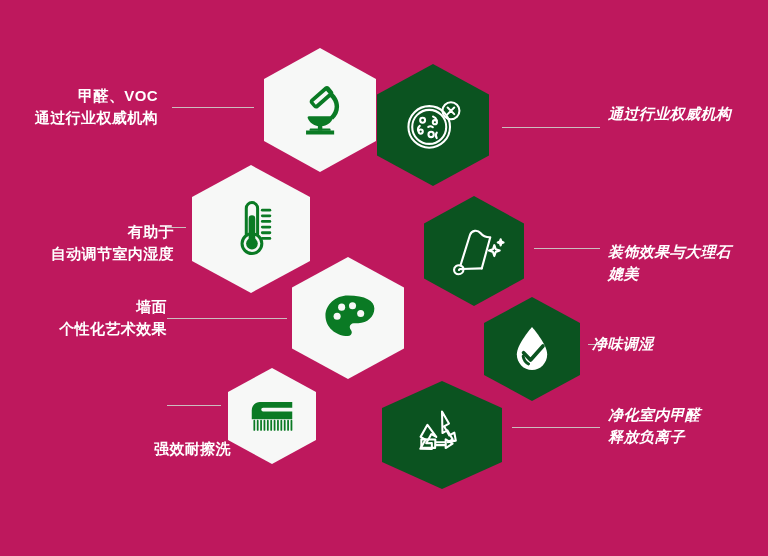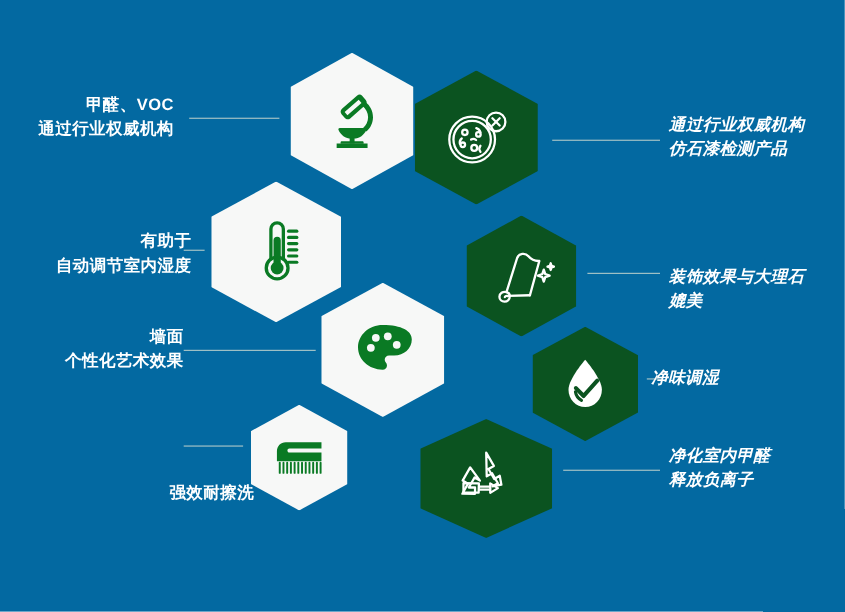--- a/index.html
+++ b/index.html
@@ -50,21 +50,21 @@
     letter-spacing: .4px;
     white-space: nowrap;
   }
   .label.right-align { text-align: right; }
   .label.left-align  { text-align: left; font-style: italic; }
   .label .ln { display: block; }
 </style>
 </head>
 <body>
 
-<div id="infographic" style="background: #0369a1;">
+<div id="infographic" style="background: #be185d;">
 
   <div class="hex light" style="left: 264px; top: 48px; width: 112px; height: 124px; background: rgb(247, 248, 247);">
     <span>
       <svg width="62" height="62" viewBox="0 0 64 64" fill="#0a7a24">
         <path d="M41.5 8.2c-1.2-1.3-3.2-1.4-4.6-.2L22.6 20.6c-1.5 1.3-1.7 3.5-.4 5l3.1 3.6c1.3 1.5 3.5 1.7 5 .4l14.3-12.6c1.4-1.2 1.6-3.3.3-4.7l-3.4-4.1zM38.3 12l2.6 3-13.2 11.6-2.6-3L38.3 12z"></path>
         <path d="M44.6 14.2c4.6 3.5 7.1 8.7 7.1 14.3 0 5.2-2.3 10-6.1 13.4l-3.2-3.3c2.9-2.6 4.7-6.2 4.7-10.1 0-4.2-2-8.1-5.4-10.8l2.9-3.5z"></path>
         <path d="M20.5 38.5h23.8c.9 0 1.5.9 1.2 1.7-1.9 4.9-6.6 8.3-12 8.3h-2.2c-5.4 0-10.1-3.4-12-8.3-.3-.8.3-1.7 1.2-1.7z"></path>
         <path d="M29.8 47.8h4.6v5.3h-4.6z"></path>
         <path d="M17.6 53.1h29v4.2h-29z" rx="1"></path>
         <path d="M22.4 51.1h19.4c.6 0 1.1.5 1.1 1.1v1.2H21.3v-1.2c0-.6.5-1.1 1.1-1.1z"></path>
@@ -186,24 +186,23 @@
   <div class="line" style="left: 167px; top: 405px; width: 54px; background: rgb(207, 219, 208);"></div>
   <div class="line" style="left: 512px; top: 427px; width: 88px; background: rgb(207, 219, 208);"></div>
 
   <div class="label right-align" style="right: 610px; top: 85px; color: rgb(255, 255, 255);">
     <span class="ln">甲醛、VOC</span>
     <span class="ln">通过行业权威机构</span>
   </div>
 
   <div class="label left-align" style="left: 608px; top: 103px; color: rgb(255, 255, 255);">
     <span class="ln">通过行业权威机构</span>
-    <span class="ln">仿石漆检测产品</span>
-  </div>
-
-  <div class="label right-align" style="right: 594px; top: 210px; color: rgb(255, 255, 255); font-family: Liberation Mono, monospace;">
+  </div>
+
+  <div class="label right-align" style="right: 594px; top: 221px; color: rgb(255, 255, 255);">
     <span class="ln">有助于</span>
     <span class="ln">自动调节室内湿度</span>
   </div>
 
   <div class="label left-align" style="left: 608px; top: 241px; color: rgb(255, 255, 255);">
     <span class="ln">装饰效果与大理石</span>
     <span class="ln">媲美</span>
   </div>
 
   <div class="label right-align" style="right: 601px; top: 296px; color: rgb(255, 255, 255);">

